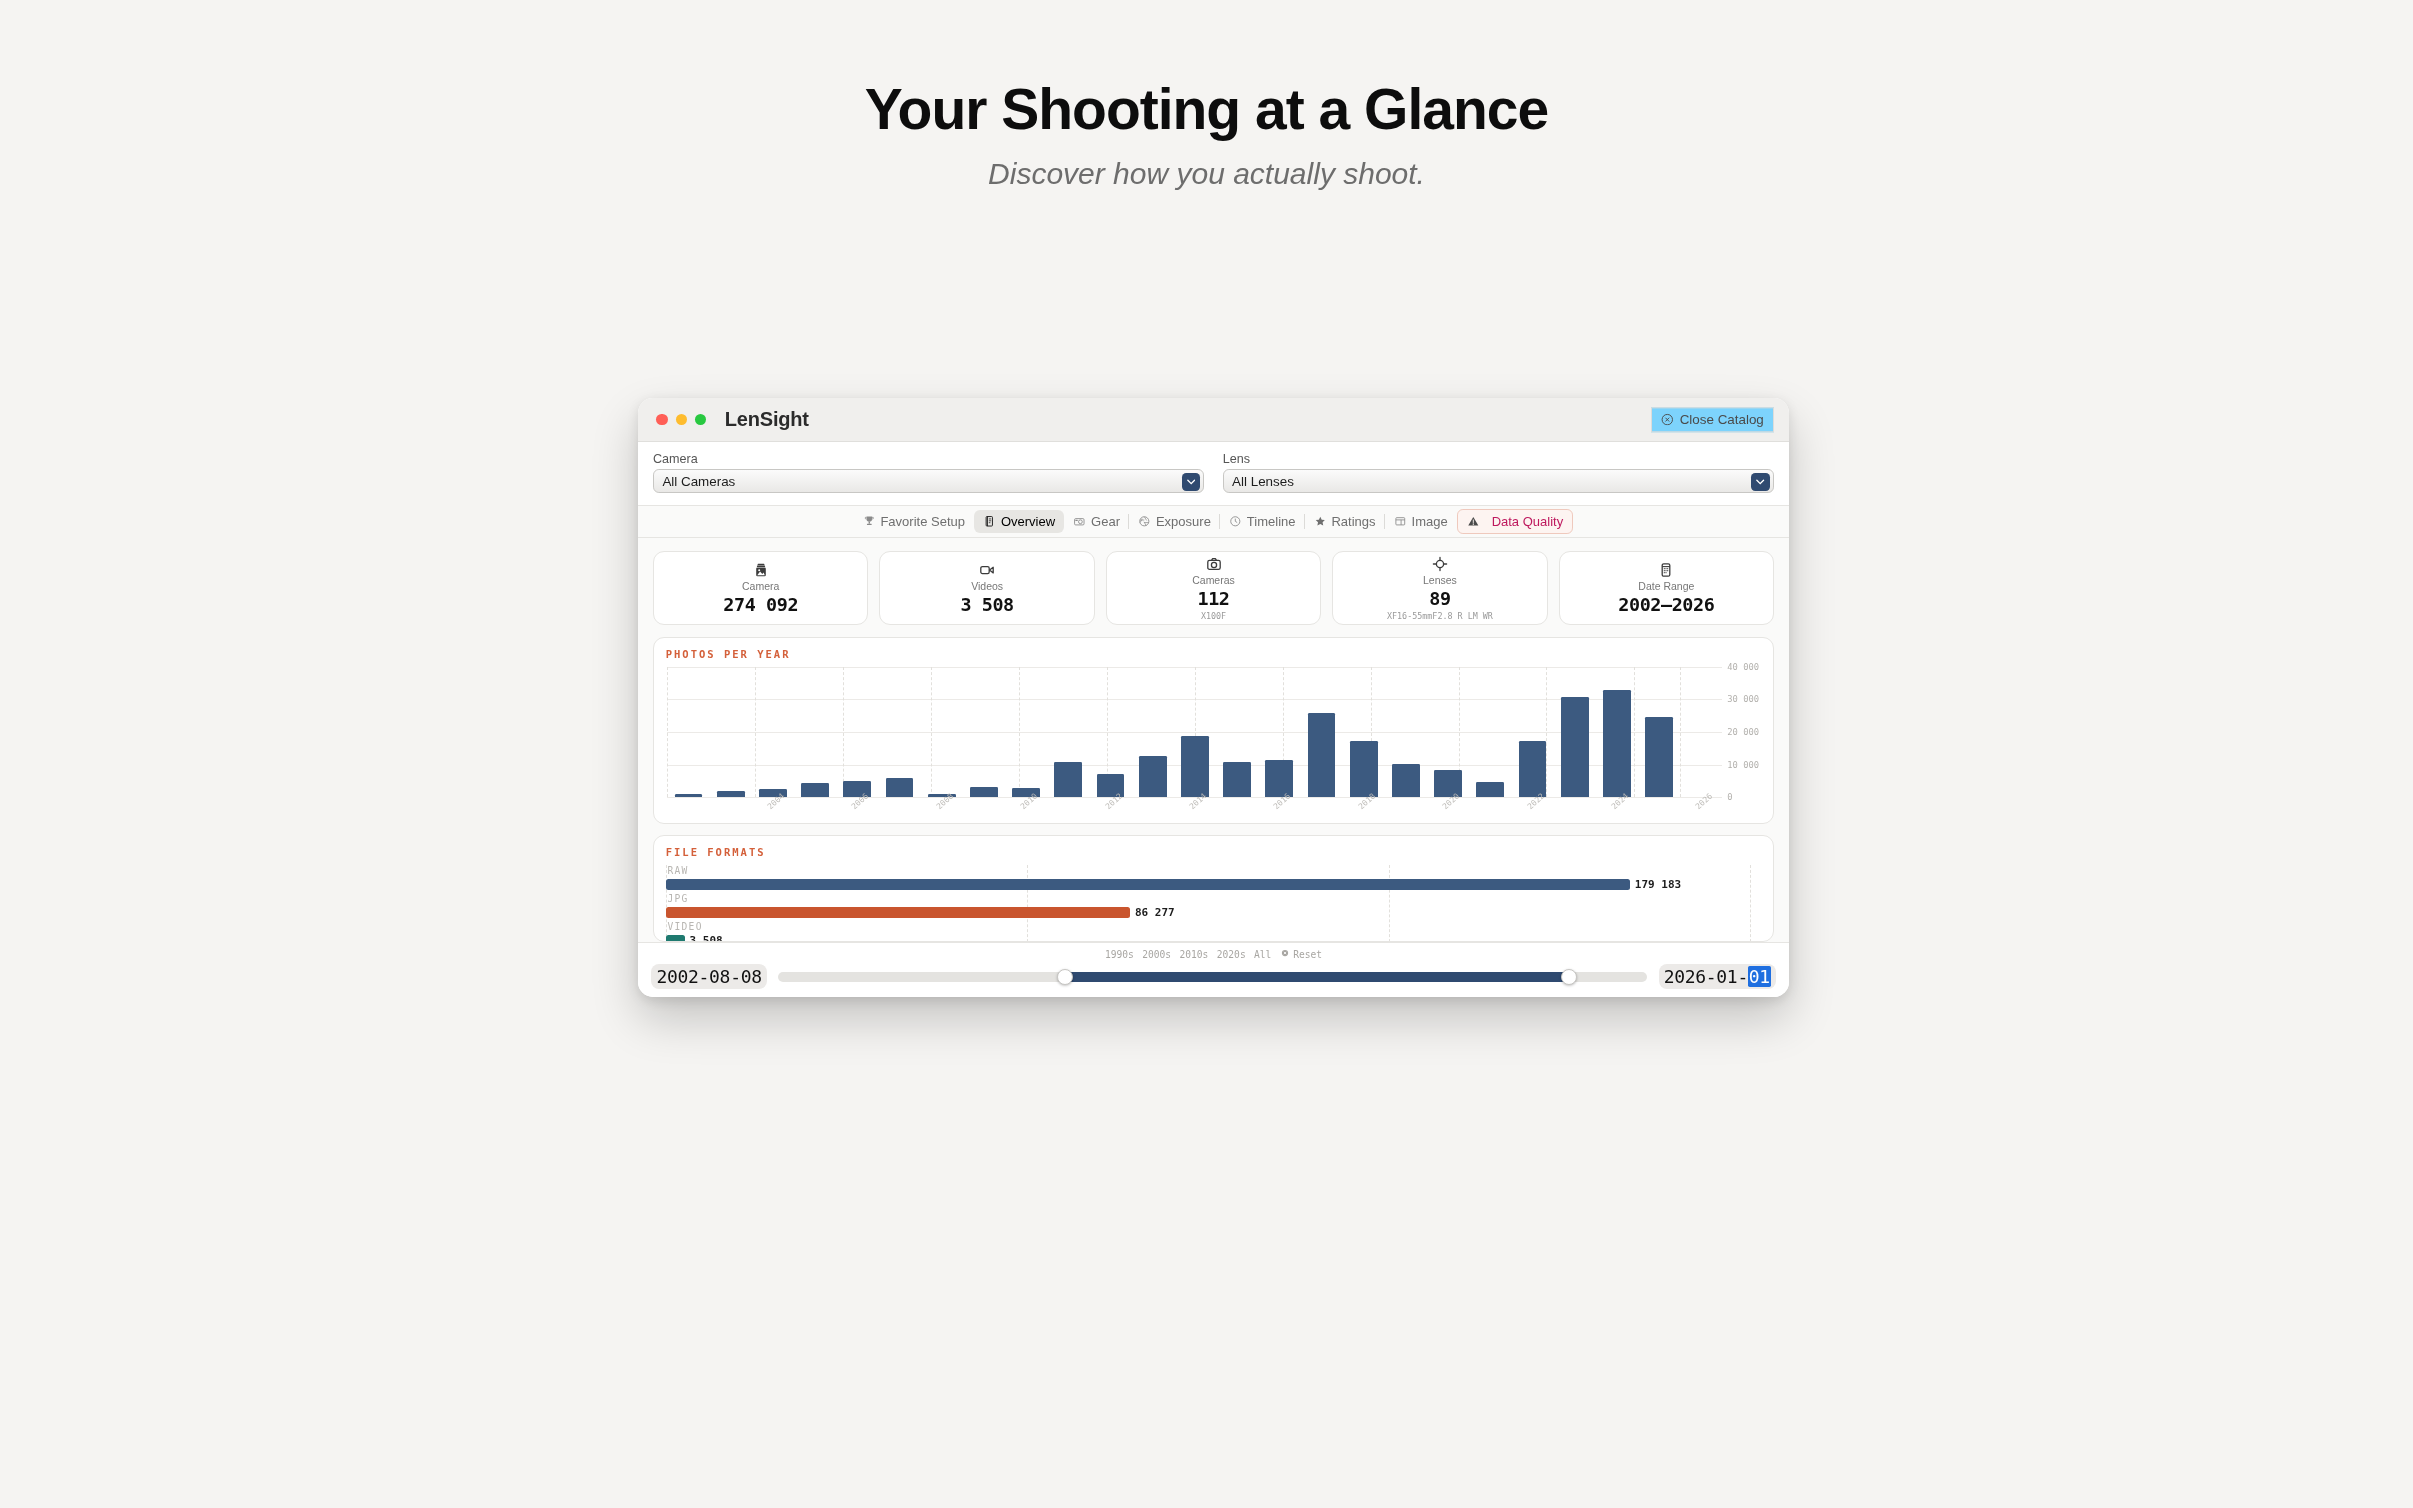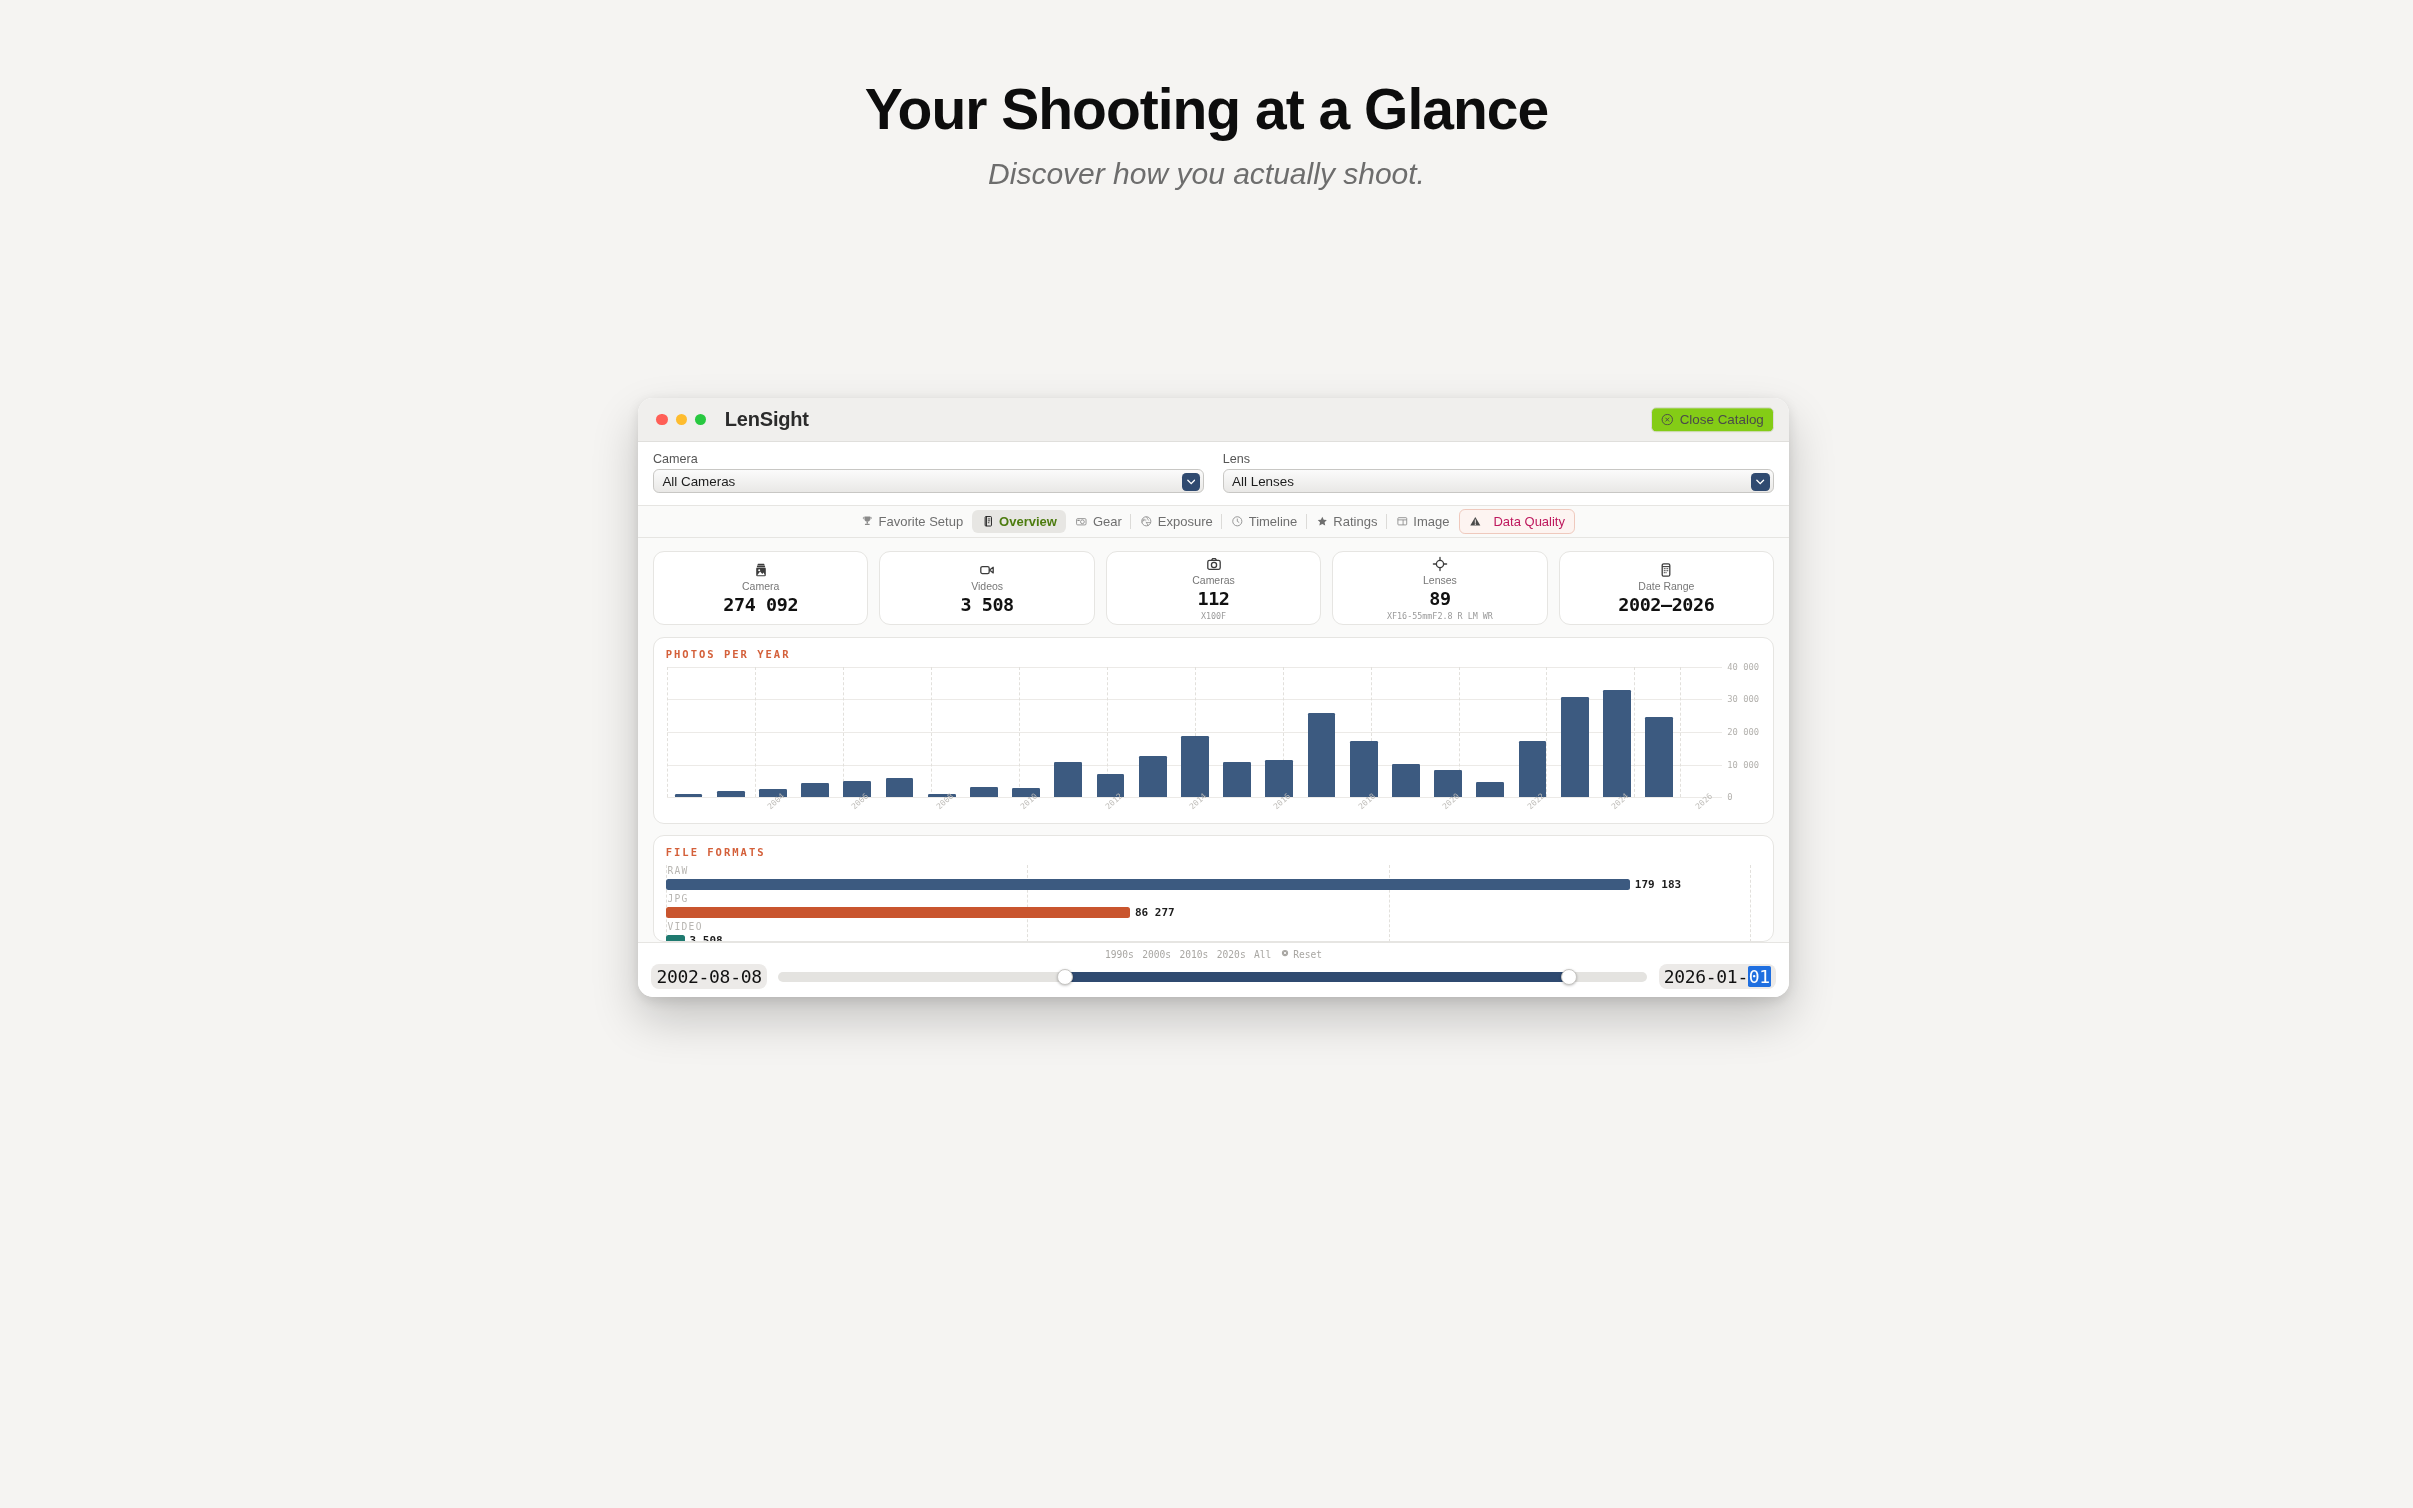--- a/index.html
+++ b/index.html
@@ -47,21 +47,21 @@
   .dot.r { background: #ff5f57; }
   .dot.y { background: #febc2e; }
   .dot.g { background: #28c840; }
   .win-title {
     margin-left: 18.4px; font-size: 20px; font-weight: 700; color: #2b2b2b;
     letter-spacing: -0.2px;
   }
   .close-catalog {
     position: absolute; right: 15px; top: 50%; transform: translateY(-50%);
     display: flex; align-items: center; gap: 5.9px;
-    background: #84cc16; border: 0.8px solid #dedcd9; border-radius: 5px;
+    background: #7dd3fc; border: 0.8px solid #dedcd9; border-radius: 0;
     padding: 4.2px 9.2px; font-size: 13.4px; color: #4a4a4a;
   }
   .close-catalog svg { display: block; }
 
   
   .filters {
     display: flex; gap: 18.4px; padding: 10px 15px 11.7px 15px;
     background: #ffffff; border-bottom: 0.8px solid #e6e5e2;
   }
   .field { flex: 1; display: flex; flex-direction: column; }
@@ -91,21 +91,21 @@
     padding: 4.2px 9.2px; font-size: 13px; color: #6f6f6f;
     border-radius: 5.9px; white-space: nowrap;
     position: relative;
     text-align: right;
   }
   .tab + .tab::before {
     content: ""; position: absolute; left: -0.8px; top: 4.2px; bottom: 4.2px;
     width: 0.8px; background: #dcdbd8;
   }
   .tab.active {
-    background: #e7e6e3; color: #4d7c0f; font-weight: 700;
+    background: #e7e6e3; color: #000000; font-weight: 400;
   }
   .tab.active::before, .tab.active + .tab::before { background: transparent; }
   .tab.warn {
     border: 0.8px solid #efc9bd; background: #fdf4f1; color: #be185d; gap: 12px;
   }
   .tab.warn::before { background: transparent; }
   .tab svg { display: block; flex: none; }
 
   
   .content { background: #fafaf9; padding: 13.4px 15px 0 15px; }

